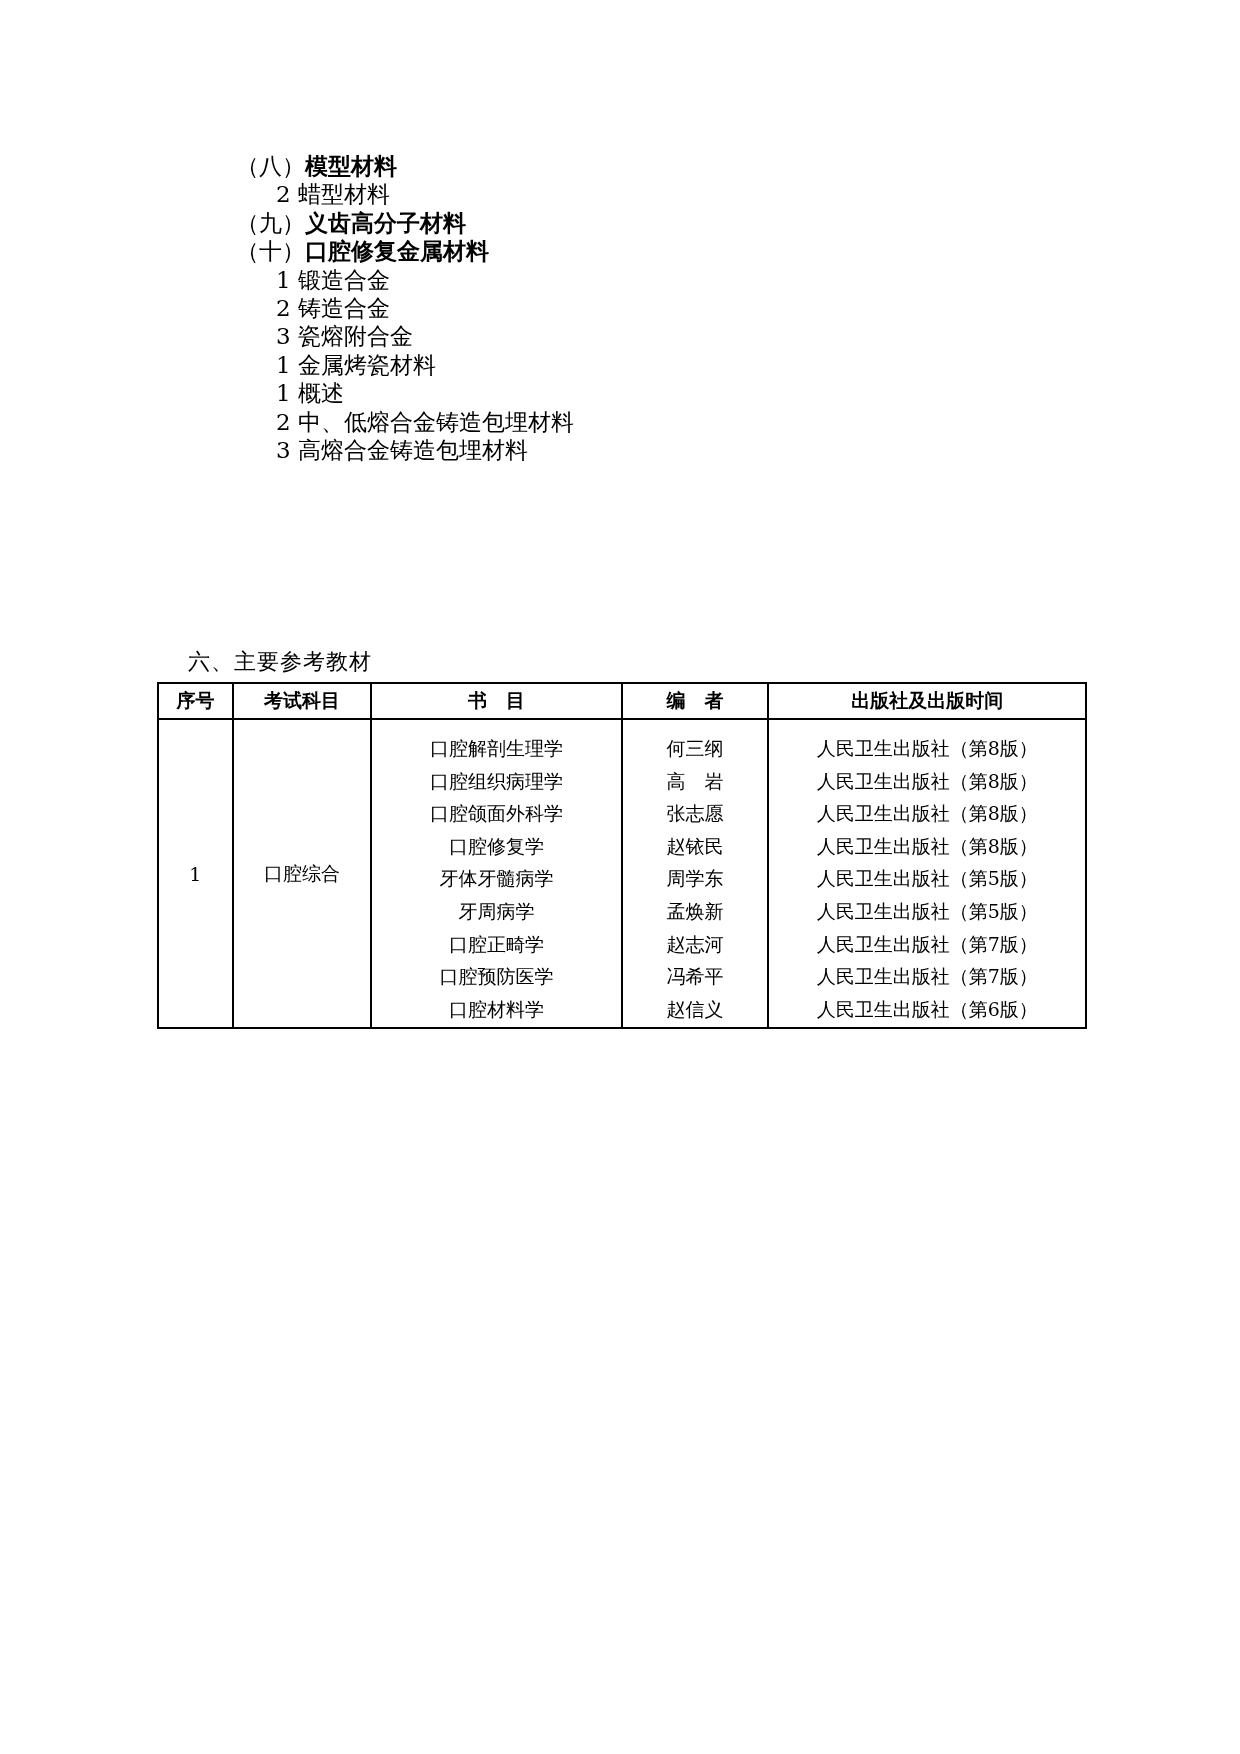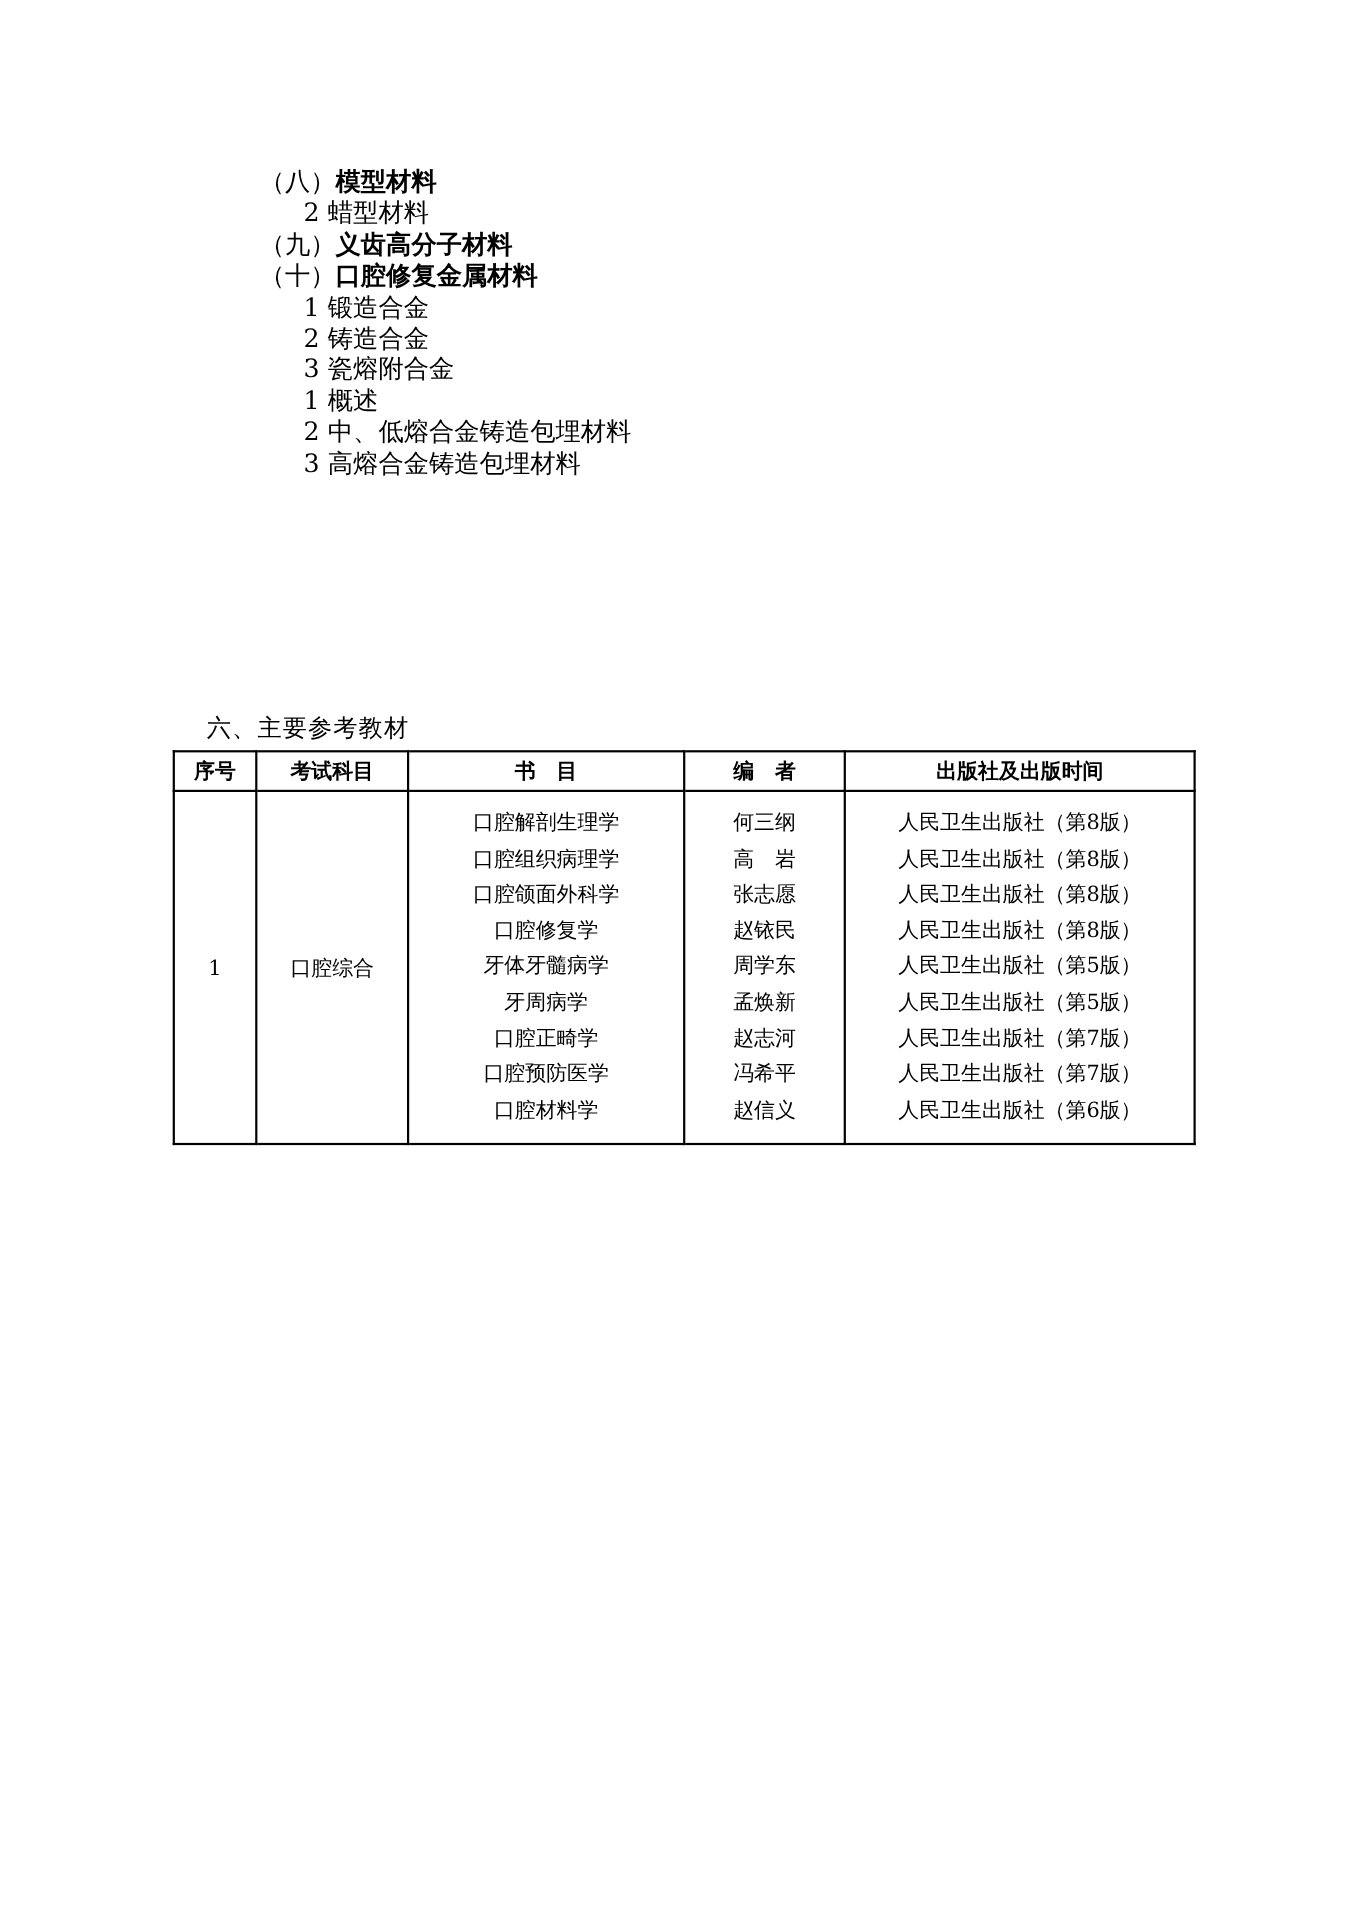--- a/index.html
+++ b/index.html
@@ -65,21 +65,21 @@
   }
   table.ref th {
     height: 34px;
     font-weight: bold;
     font-family: "DejaVu Sans", "Liberation Sans", sans-serif;
     font-size: 19px;
   }
   table.ref td.body-cell {
     vertical-align: top;
     padding-top: 12px;
-    padding-bottom: 14px;
+    padding-bottom: 2px;
   }
   table.ref td.mid {
     vertical-align: middle;
   }
   .stack div {
     height: 32.6px;
     line-height: 32.6px;
     white-space: nowrap;
   }
   col.c1 { width: 75px; }
@@ -92,20 +92,21 @@
 <body>
 
 <div class="outline">
   <div class="o-line o-head"><span class="num">（八）</span><span>模型材料</span></div>
   <div class="o-line o-item"><span class="idx">2</span><span>蜡型材料</span></div>
   <div class="o-line o-head"><span class="num">（九）</span><span>义齿高分子材料</span></div>
   <div class="o-line o-head"><span class="num">（十）</span><span>口腔修复金属材料</span></div>
   <div class="o-line o-item"><span class="idx">1</span><span>锻造合金</span></div>
   <div class="o-line o-item"><span class="idx">2</span><span>铸造合金</span></div>
   <div class="o-line o-item"><span class="idx">3</span><span>瓷熔附合金</span></div>
+  <div class="o-line o-item"><span class="idx">1</span><span>金属烤瓷材料</span></div>
   <div class="o-line o-item"><span class="idx">1</span><span>概述</span></div>
   <div class="o-line o-item"><span class="idx">2</span><span>中、低熔合金铸造包埋材料</span></div>
   <div class="o-line o-item"><span class="idx">3</span><span>高熔合金铸造包埋材料</span></div>
 </div>
 
 <div class="section-title">六、主要参考教材</div>
 
 <table class="ref">
   <colgroup>
     <col class="c1">

